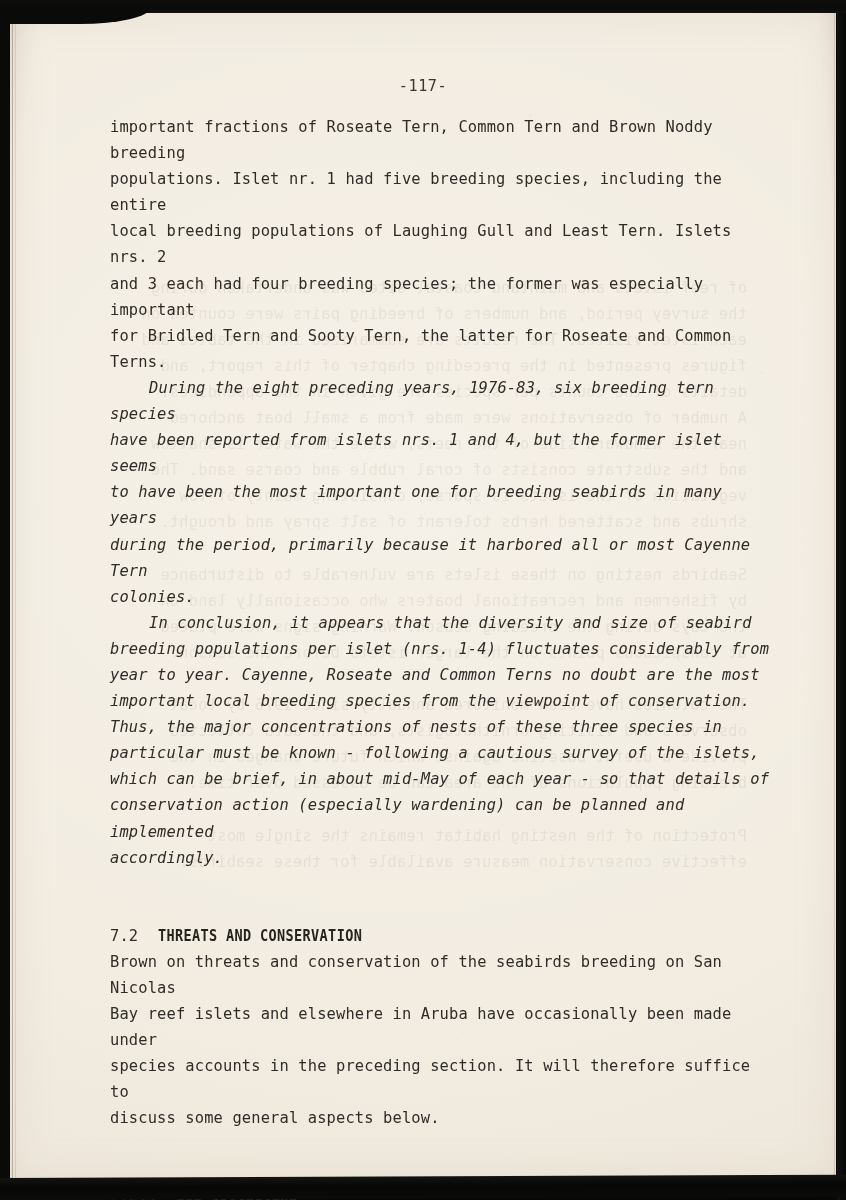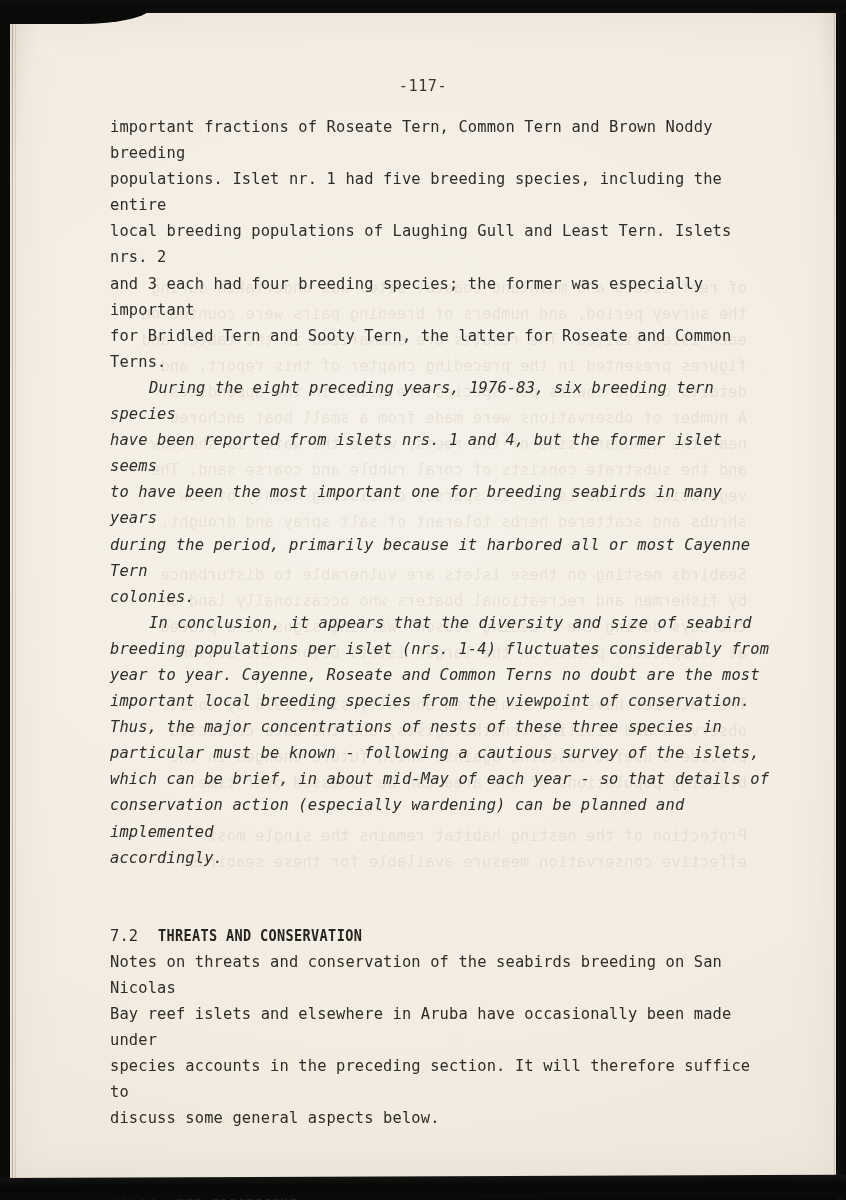--- a/index.html
+++ b/index.html
@@ -251,21 +251,21 @@
 conservation action (especially wardening) can be planned and implemented
 accordingly.</p>
 
         <div class="spacer-xl"></div>
 
         <div class="heading-row">
           <span class="heading-num">7.2</span>
           <span class="heading-title-major">THREATS AND CONSERVATION</span>
         </div>
 
-        <p class="para">Notes on threats and conservation of the seabirds breeding on San Nicolas
+        <p class="para">Brown on threats and conservation of the seabirds breeding on San Nicolas
 Bay reef islets and elsewhere in Aruba have occasionally been made under
 species accounts in the preceding section. It will therefore suffice to
 discuss some general aspects below.</p>
 
         <div class="spacer-xl"></div>
 
         <div class="heading-row">
           <span class="heading-num">7.2.1</span>
           <span class="heading-title-minor">Egg-collecting</span>
         </div>

